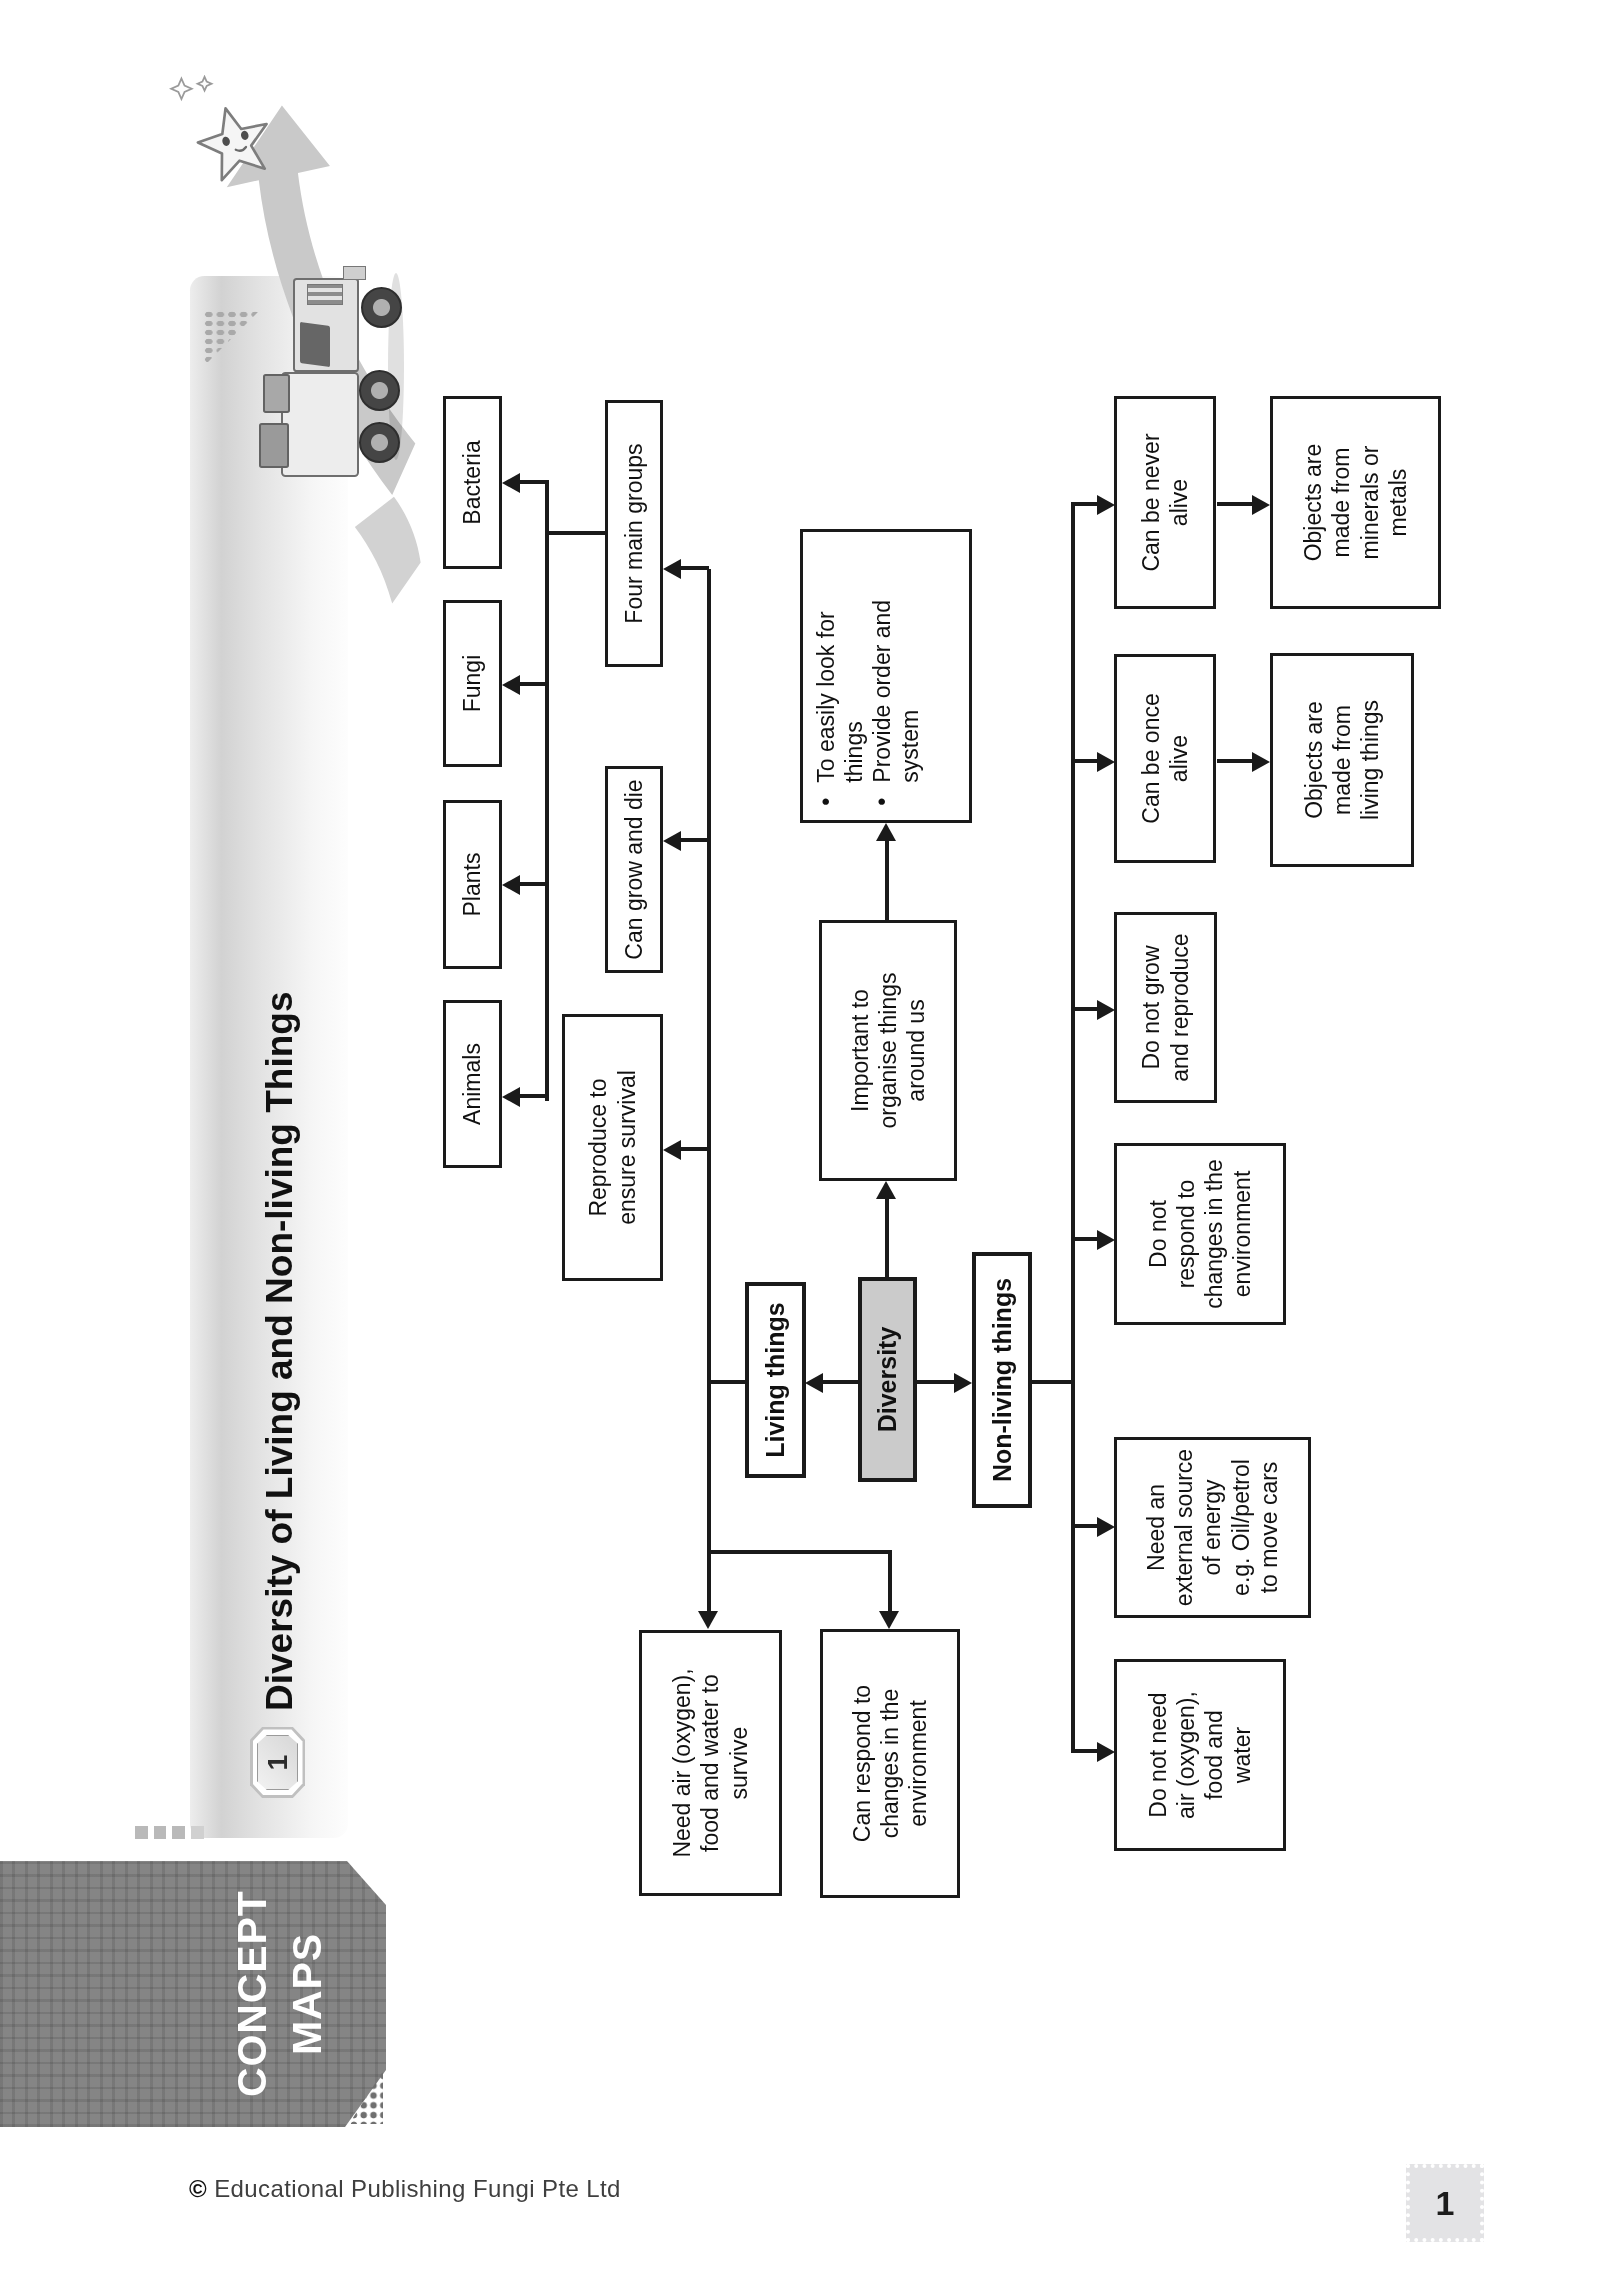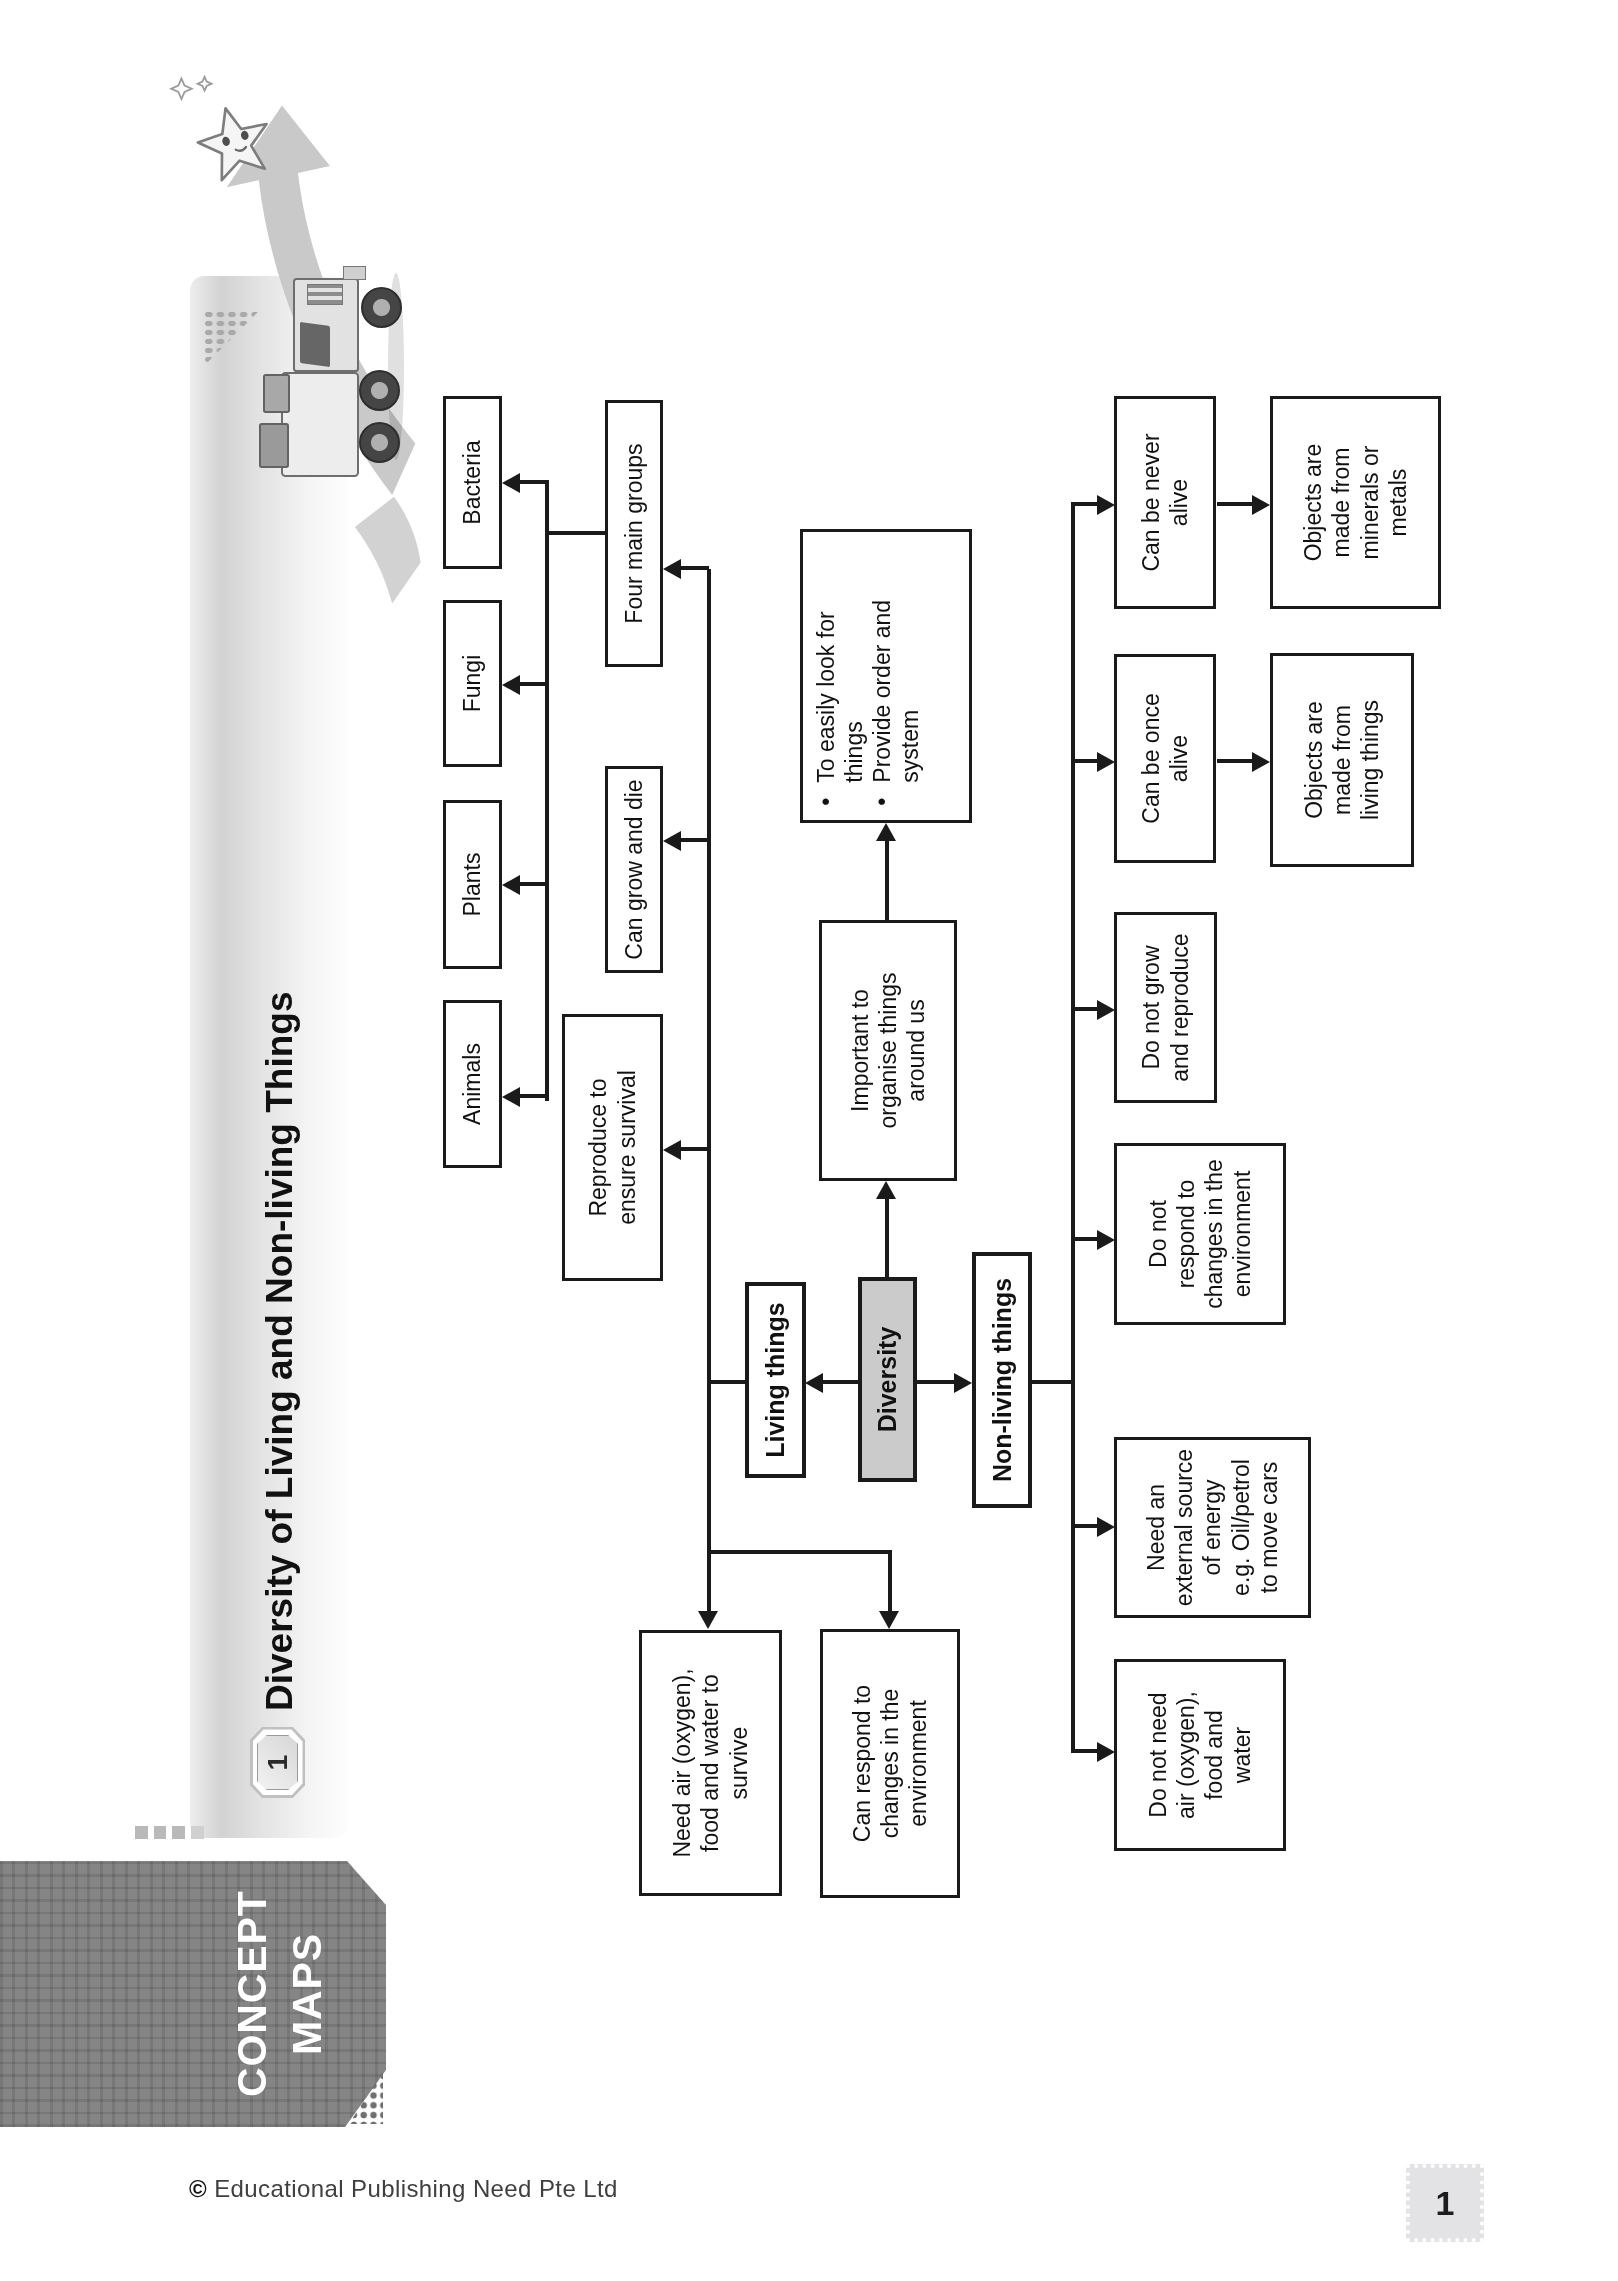--- a/index.html
+++ b/index.html
@@ -303,20 +303,20 @@
       <i></i>
     </div>
   <div class="sidebar-tab">
     <div class="sidebar-label">CONCEPT
 MAPS</div>
   </div>
   <div class="corner-dots"></div>
 
   <div class="footer">
     <b>©</b>
-    <span>Educational Publishing Need Pte Ltd</span>
+    <span>Educational Publishing Fungi Pte Ltd</span>
   </div>
   <div class="stamp">
     <span>1</span>
   </div>
 
 </div>
 
 
 </body></html>

